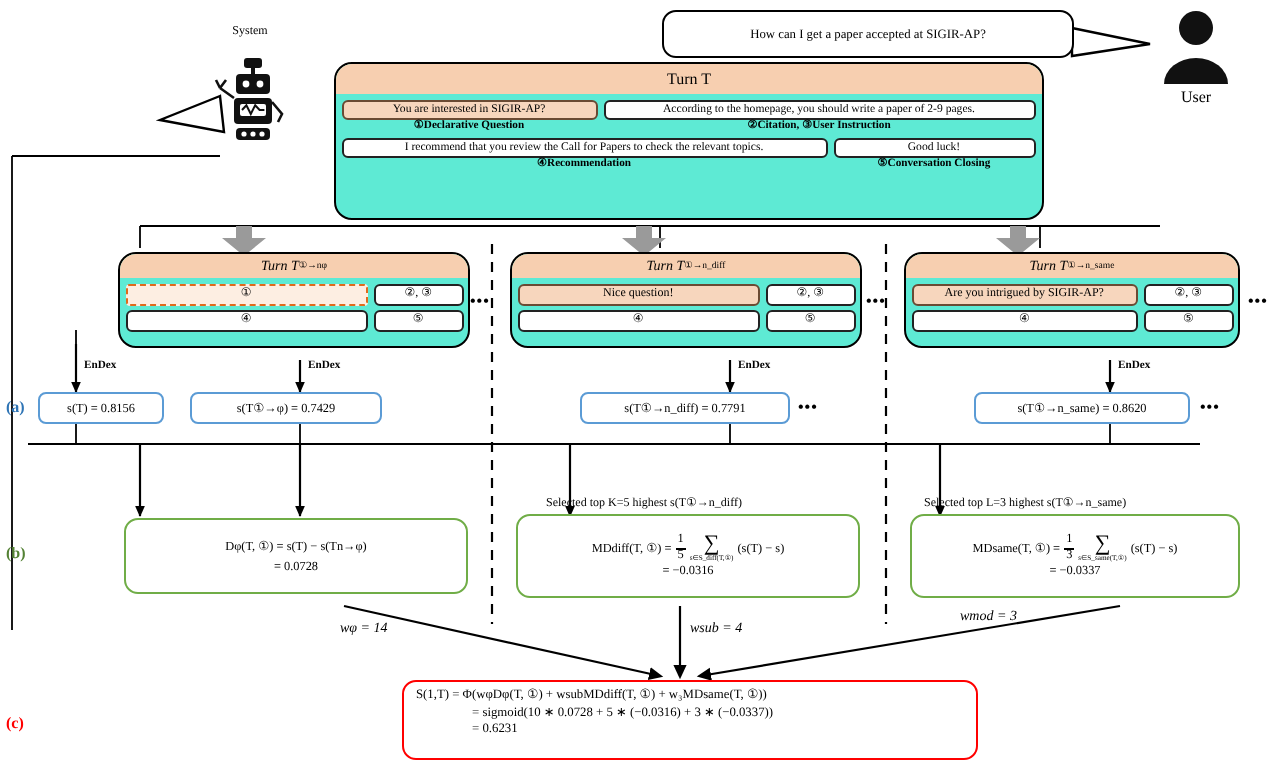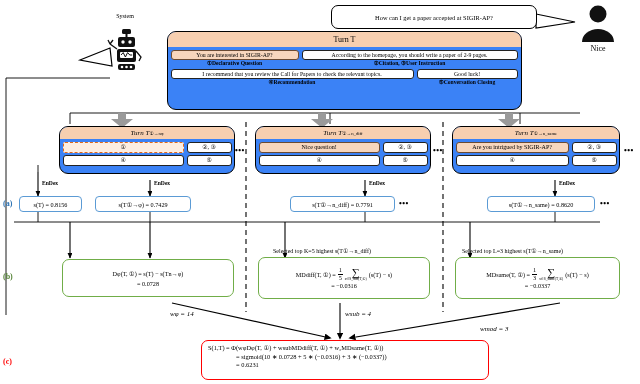--- a/index.html
+++ b/index.html
@@ -39,21 +39,21 @@
     background:#fff;
     box-sizing:border-box;
     display:flex;align-items:center;justify-content:center;
     text-align:center;
   }
 
   
   .turncard{
     border:1.4px solid #000;
     border-radius:9px;
-    background:#3b82f6;
+    background:#5eead4;
     box-sizing:border-box;
     overflow:hidden;
   }
   .turnhdr{
     background:#f7cfb0;
     width:100%;
     display:flex;align-items:center;justify-content:center;
     box-sizing:border-box;
   }
   .turnbody{padding:1.5px 2.5px;box-sizing:border-box;}
@@ -175,21 +175,21 @@
     <path d="M28 24 L33 30 L31 34" stroke="#111" stroke-width="1.3" fill="none"></path>
   </svg>
 </div>
 
 <div class="abs" style="left:578px;top:4px;width:40px;height:40px;">
   <svg width="40" height="40" viewBox="0 0 40 40">
     <circle cx="20" cy="10" r="8.5" fill="#111"></circle>
     <path d="M4 38 a16 13 0 0 1 32 0 z" fill="#111"></path>
   </svg>
 </div>
-<div class="abs" style="left:578px;top:44px;width:40px;text-align:center;font-size:8px;">Nice</div>
+<div class="abs" style="left:578px;top:44px;width:40px;text-align:center;font-size:8px;">User</div>
 
 <div class="bubble abs" style="left:331px;top:5px;width:206px;height:24px;font-size:6.4px;">How can I get a paper accepted at SIGIR-AP?</div>
 
 <div class="turncard abs" style="left:167px;top:31px;width:355px;height:79px;">
   <div class="turnhdr" style="height:15px;font-size:8px;">
     <span>Turn T</span>
   </div>
   <div class="turnbody" style="height:62px;">
     <div style="display:flex;gap:3px;margin-top:1.5px;">
       <div class="pill orange" style="width:128px;height:10px;font-size:5.8px;">You are interested in SIGIR-AP?</div>
@@ -317,20 +317,20 @@
       <span style="display:block;font-size:11px;">∑</span>
       <span style="display:block;font-size:3.6px;">s∈S_same(T,①)</span>
     </span>
     <span>(s(T) − s)</span>
   </div>
   <div style="margin-top:1px;">= −0.0337</div>
 </div>
 
 <div class="abs wlabel" style="left:170px;top:310px;">wφ = 14</div>
 <div class="abs wlabel" style="left:345px;top:310px;">wsub = 4</div>
-<div class="abs wlabel" style="left:480px;top:325px;">wmod = 3</div>
+<div class="abs wlabel" style="left:480px;top:304px;">wmod = 3</div>
 
 <div class="abs lbl-c" style="left:3px;top:357px;">(c)</div>
 <div class="redbox abs" style="left:201px;top:340px;width:288px;height:40px;">
   <div>S(1,T) = Φ(wφDφ(T, ①) + wsubMDdiff(T, ①) + w₃MDsame(T, ①))</div>
   <div style="padding-left:28px;">= sigmoid(10 ∗ 0.0728 + 5 ∗ (−0.0316) + 3 ∗ (−0.0337))</div>
   <div style="padding-left:28px;">= 0.6231</div>
 </div>
 
 </body></html>

